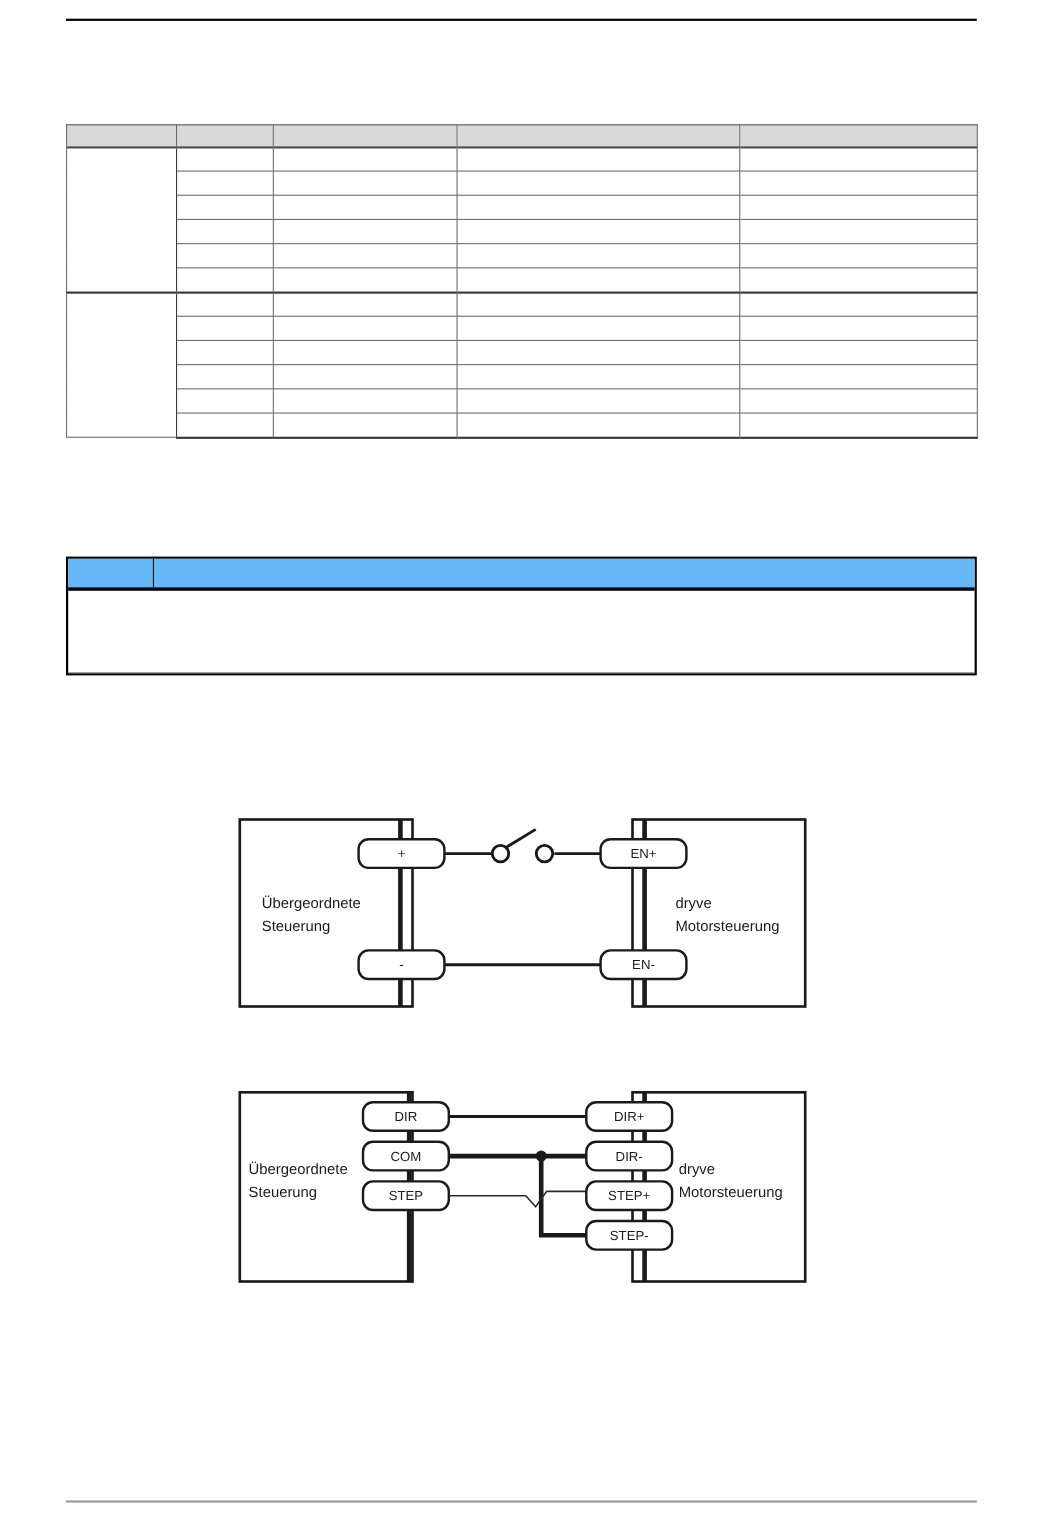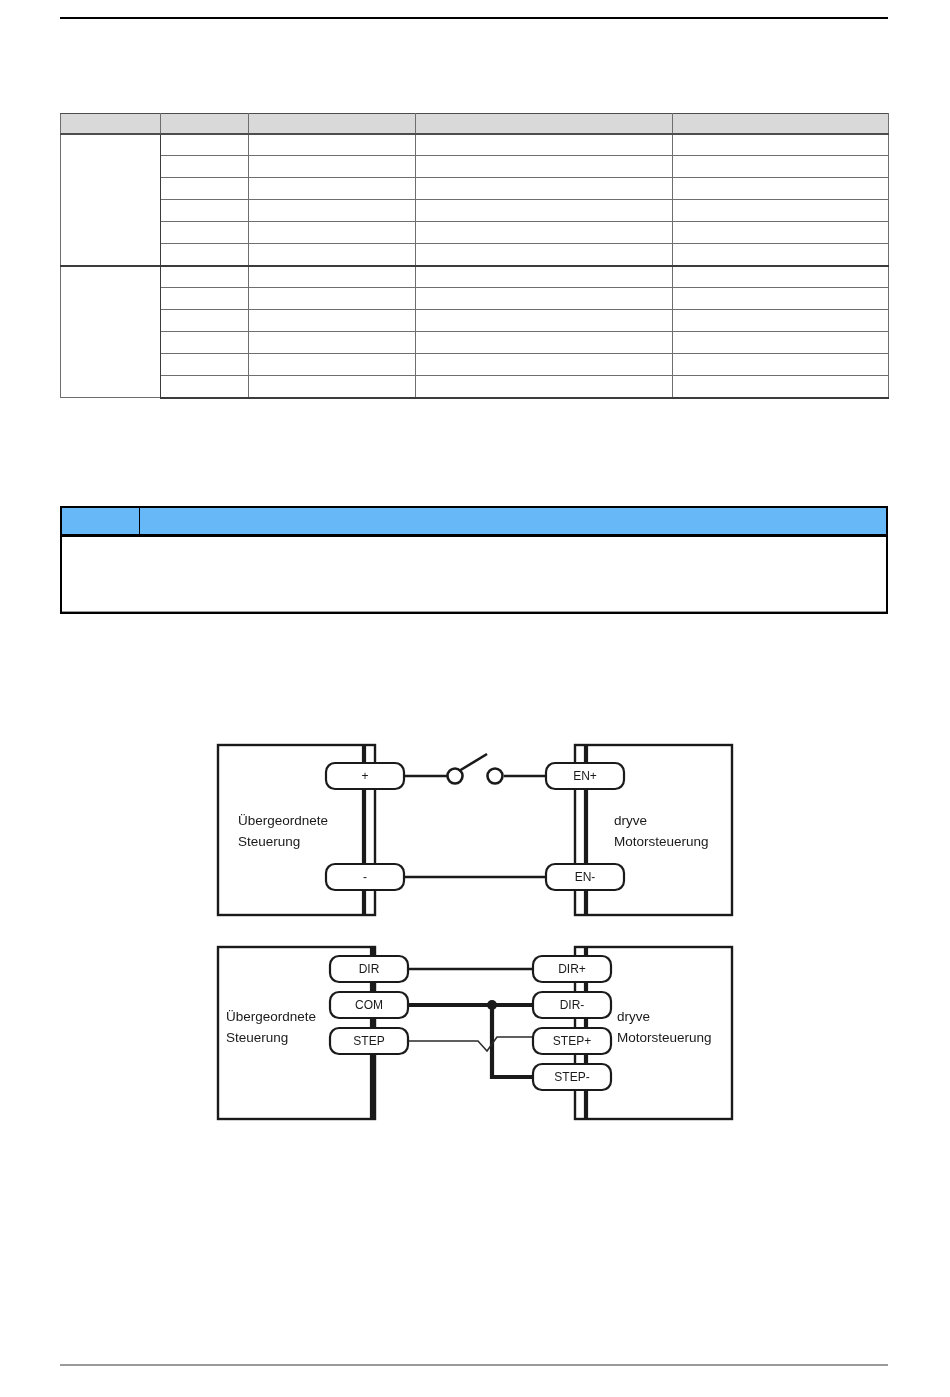--- a/index.html
+++ b/index.html
@@ -113,21 +113,21 @@
   
   .diagram {
     position: absolute;
     left: 0;
     width: 950px;
   }
   .diagram svg {
     display: block;
   }
   .diagram-enable { top: 735px; height: 190px; }
-  .diagram-stepdir { top: 939px; height: 195px; }
+  .diagram-stepdir { top: 985px; height: 195px; }
 
   .blk {
     fill: none;
     stroke: #1a1a1a;
     stroke-width: 2.4;
   }
   .wire {
     stroke: #1a1a1a;
     stroke-width: 2.6;
     fill: none;

